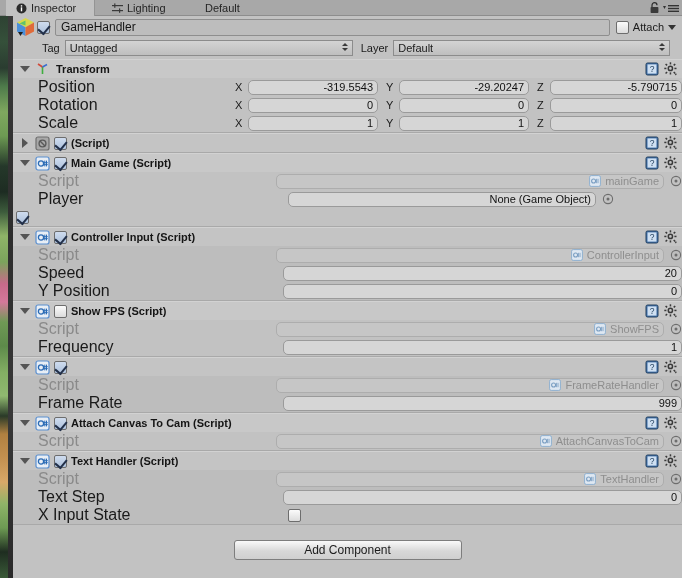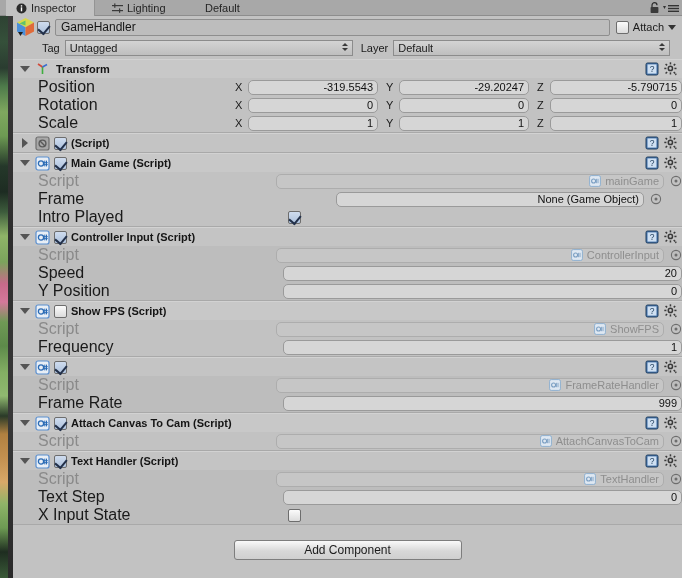--- a/index.html
+++ b/index.html
@@ -153,21 +153,21 @@
   .prop-label { width: 272px; font-size: 16px; padding-left: 22px; color: #1a1a1a; }
   .prop-label.dim { color: #8a8a8a; }
   .field {
     height: 15px; background: #d6d6d6;
     border: 1px solid #9a9a9a; border-radius: 5px;
     display: flex; align-items: center; padding: 0 4px;
     font-size: 11px; color: #111; justify-content: flex-end;
   }
   .field.readonly { background: #c6c6c6; color: #8e8e8e; border-color: #adadad; }
   .f-wide { width: 406px; }
-  .f-obj { width: 308px; margin-left: 48px; }
+  .f-obj { width: 308px; }
   .objpick {
     width: 12px; height: 12px; margin-left: 6px; cursor: pointer;
   }
   .script-chip { width: 12px; height: 12px; margin-right: 4px; flex: 0 0 12px; }
 
   
   .vec { display: flex; align-items: center; gap: 0; }
   .axis { font-size: 11px; width: 13px; text-align: left; color: #1a1a1a; }
   .vfield { width: 130px; height: 15px; margin-right: 8px; }
   .vfield:last-child { margin-right: 0; width: 132px; }
@@ -439,31 +439,30 @@
                 <rect x="8.6" y="3.8" width="0.85" height="4.4" fill="#7a9ec2"></rect>
               </svg></span>
             <span>mainGame</span>
           </div>
           <span class="objpick"><svg width="12" height="12" viewBox="0 0 12 12">
               <circle cx="6" cy="6" r="4.6" fill="none" stroke="#6d6d6d" stroke-width="1.1"></circle>
               <circle cx="6" cy="6" r="1.5" fill="#6d6d6d"></circle>
             </svg></span>
         </div>
         <div class="row">
-          <span class="prop-label">Frame</span>
+          <span class="prop-label">Player</span>
           <div class="field f-obj">
             <span>None (Game Object)</span>
           </div>
           <span class="objpick"><svg width="12" height="12" viewBox="0 0 12 12">
               <circle cx="6" cy="6" r="4.6" fill="none" stroke="#6d6d6d" stroke-width="1.1"></circle>
               <circle cx="6" cy="6" r="1.5" fill="#6d6d6d"></circle>
             </svg></span>
         </div>
         <div class="row">
-          <span class="prop-label">Intro Played</span>
           <div class="cb on"></div>
         </div>
       </div>
       <div class="comp alt">
         <div class="comp-header">
           <div class="foldout"></div>
           <span class="comp-icon"><svg width="15" height="15" viewBox="0 0 15 15">
               <rect x="1" y="1" width="13" height="13" rx="2" fill="#e8eef5" stroke="#5a8fd0" stroke-width="1.2"></rect>
               <circle cx="6" cy="7.5" r="2.6" fill="none" stroke="#2b6bb5" stroke-width="1.3"></circle>
               <rect x="9.3" y="4.6" width="1" height="5.8" fill="#2b6bb5"></rect>

